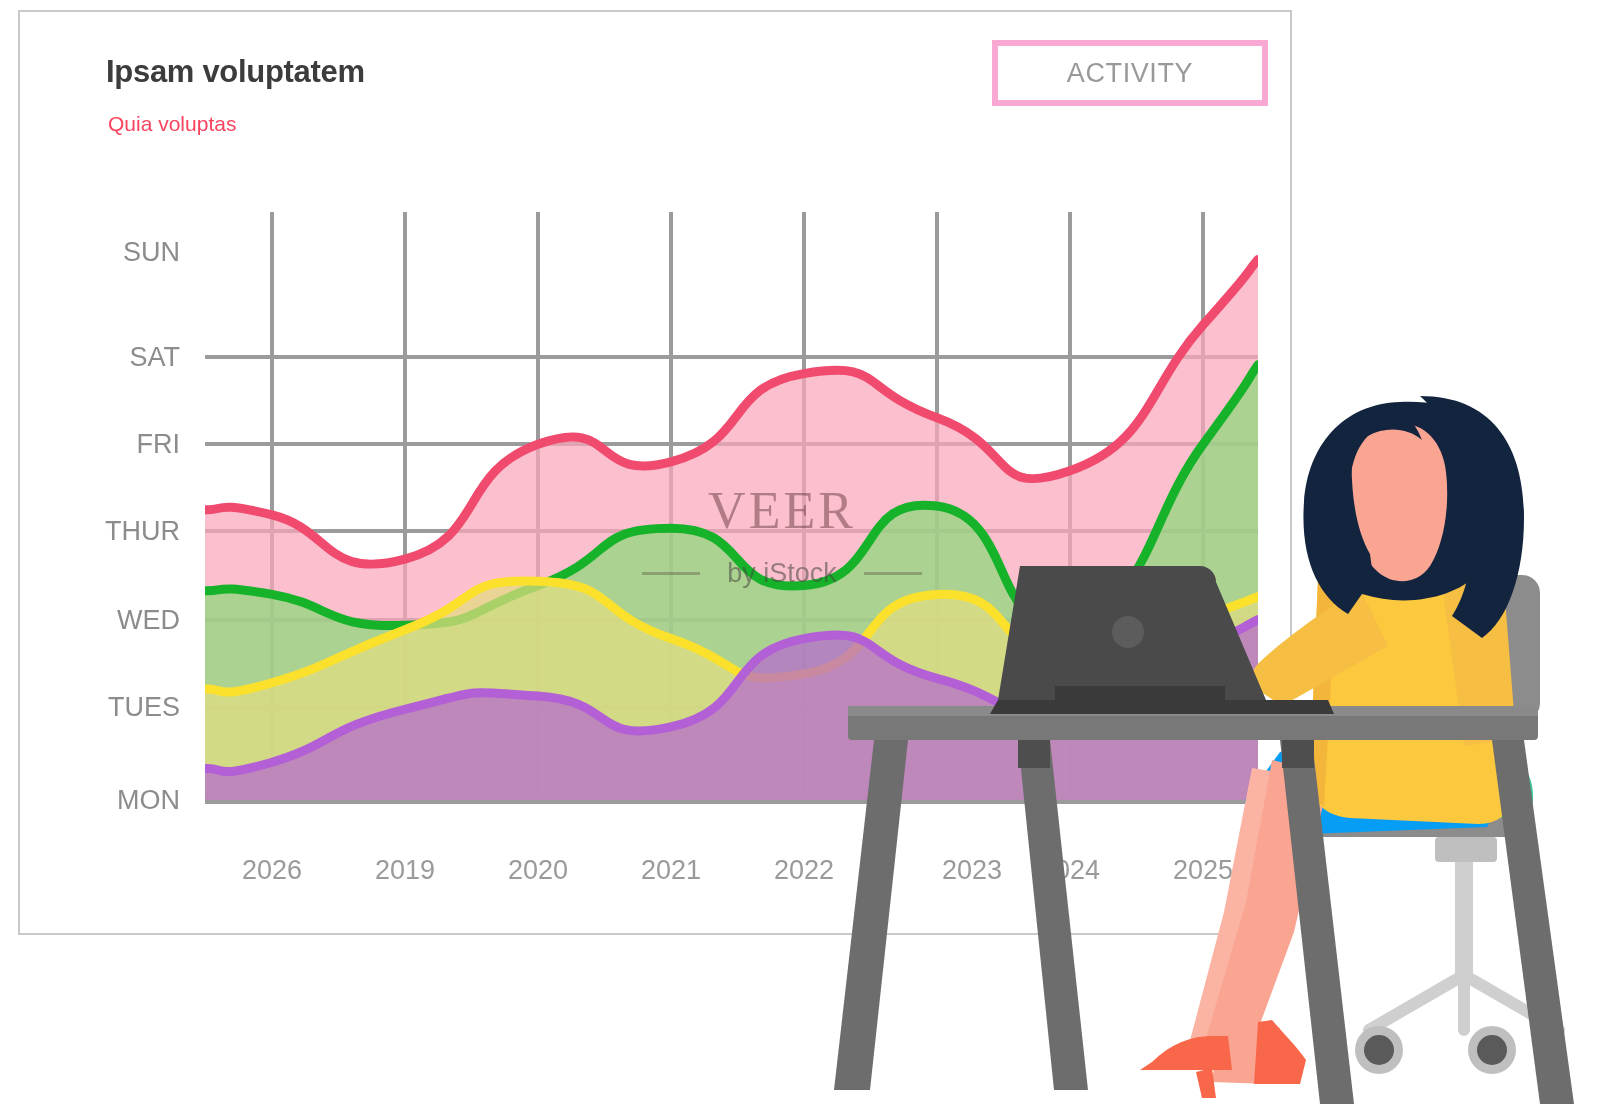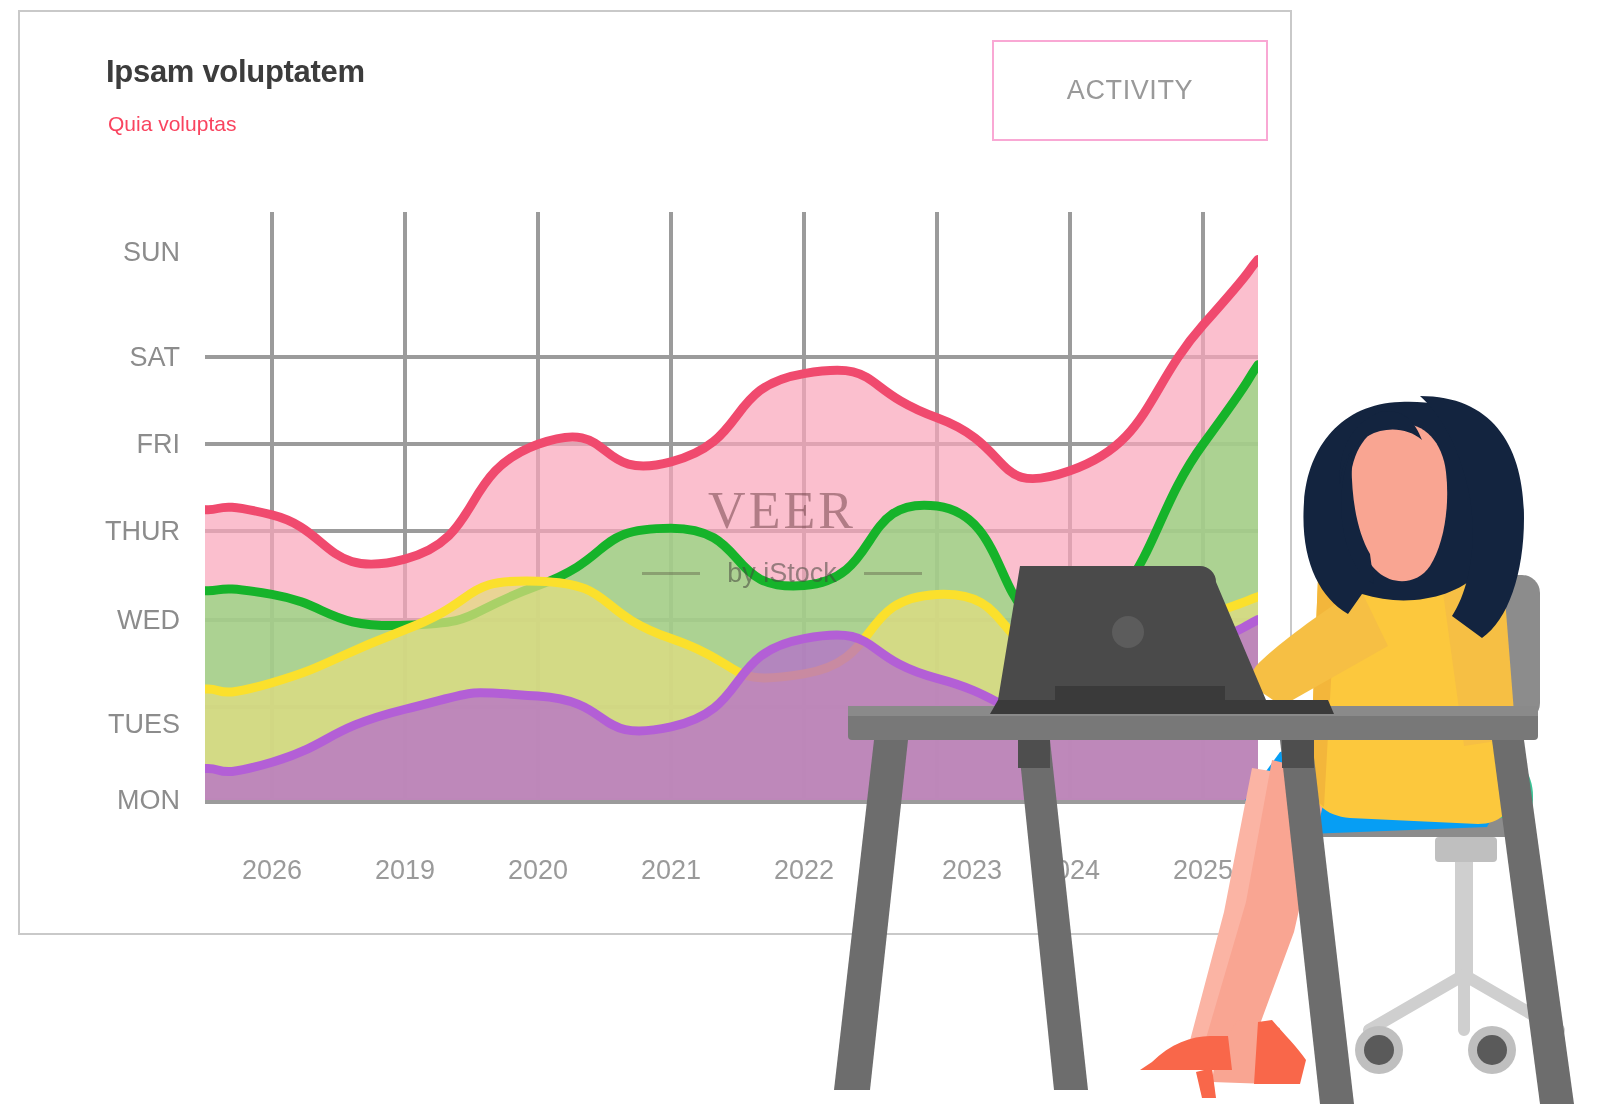--- a/index.html
+++ b/index.html
@@ -10,22 +10,22 @@
 
   
   .card{position:absolute;left:18px;top:10px;width:1274px;height:925px;
         border:2px solid #c9c9c9;background:#fff;box-sizing:border-box;}
 
   .title{position:absolute;left:106px;top:54px;font-size:31px;font-weight:bold;
          color:#3c3c3c;letter-spacing:-.3px;white-space:nowrap;}
   .subtitle{position:absolute;left:108px;top:112px;font-size:21px;color:#f9445f;
             white-space:nowrap;}
 
-  .activity-btn{position:absolute;left:992px;top:40px;width:276px;height:101px;
-       border:2px solid #f9a8d4;box-sizing:border-box;background:#fff;
+  .activity-btn{position:absolute;left:992px;top:40px;width:276px;height:66px;
+       border:6px solid #f9a8d4;box-sizing:border-box;background:#fff;
        display:flex;align-items:center;justify-content:center;
        font-size:27px;color:#999;letter-spacing:.6px;cursor:pointer;}
 
   
   .ylab{position:absolute;right:0;transform:translateY(-50%);
         font-size:27px;color:#8c8c8c;white-space:nowrap;}
   .ybox{position:absolute;left:60px;top:0;width:120px;height:1104px;}
 
   .xlab{position:absolute;transform:translateX(-50%);font-size:27px;color:#9a9a9a;
         white-space:nowrap;top:855px;}
@@ -52,21 +52,21 @@
 
   <div class="card"></div>
 
   <div class="title">Ipsam voluptatem</div>
   <div class="subtitle">Quia voluptas</div>
 
   <div class="activity-btn">ACTIVITY</div>
 
   <div class="ybox" id="ylabels">
       <div class="ylab" style="top: 800px;">MON</div>
-      <div class="ylab" style="top: 707px; margin-top: 17px;">TUES</div>
+      <div class="ylab" style="top: 707px;">TUES</div>
       <div class="ylab" style="top: 620px;">WED</div>
       <div class="ylab" style="top: 531px;">THUR</div>
       <div class="ylab" style="top: 444px;">FRI</div>
       <div class="ylab" style="top: 357px;">SAT</div>
       <div class="ylab" style="top: 252px;">SUN</div>
     </div>
 
   <div id="xlabels">
       <div class="xlab" style="left: 272px;">2026</div>
       <div class="xlab" style="left: 405px;">2019</div>

